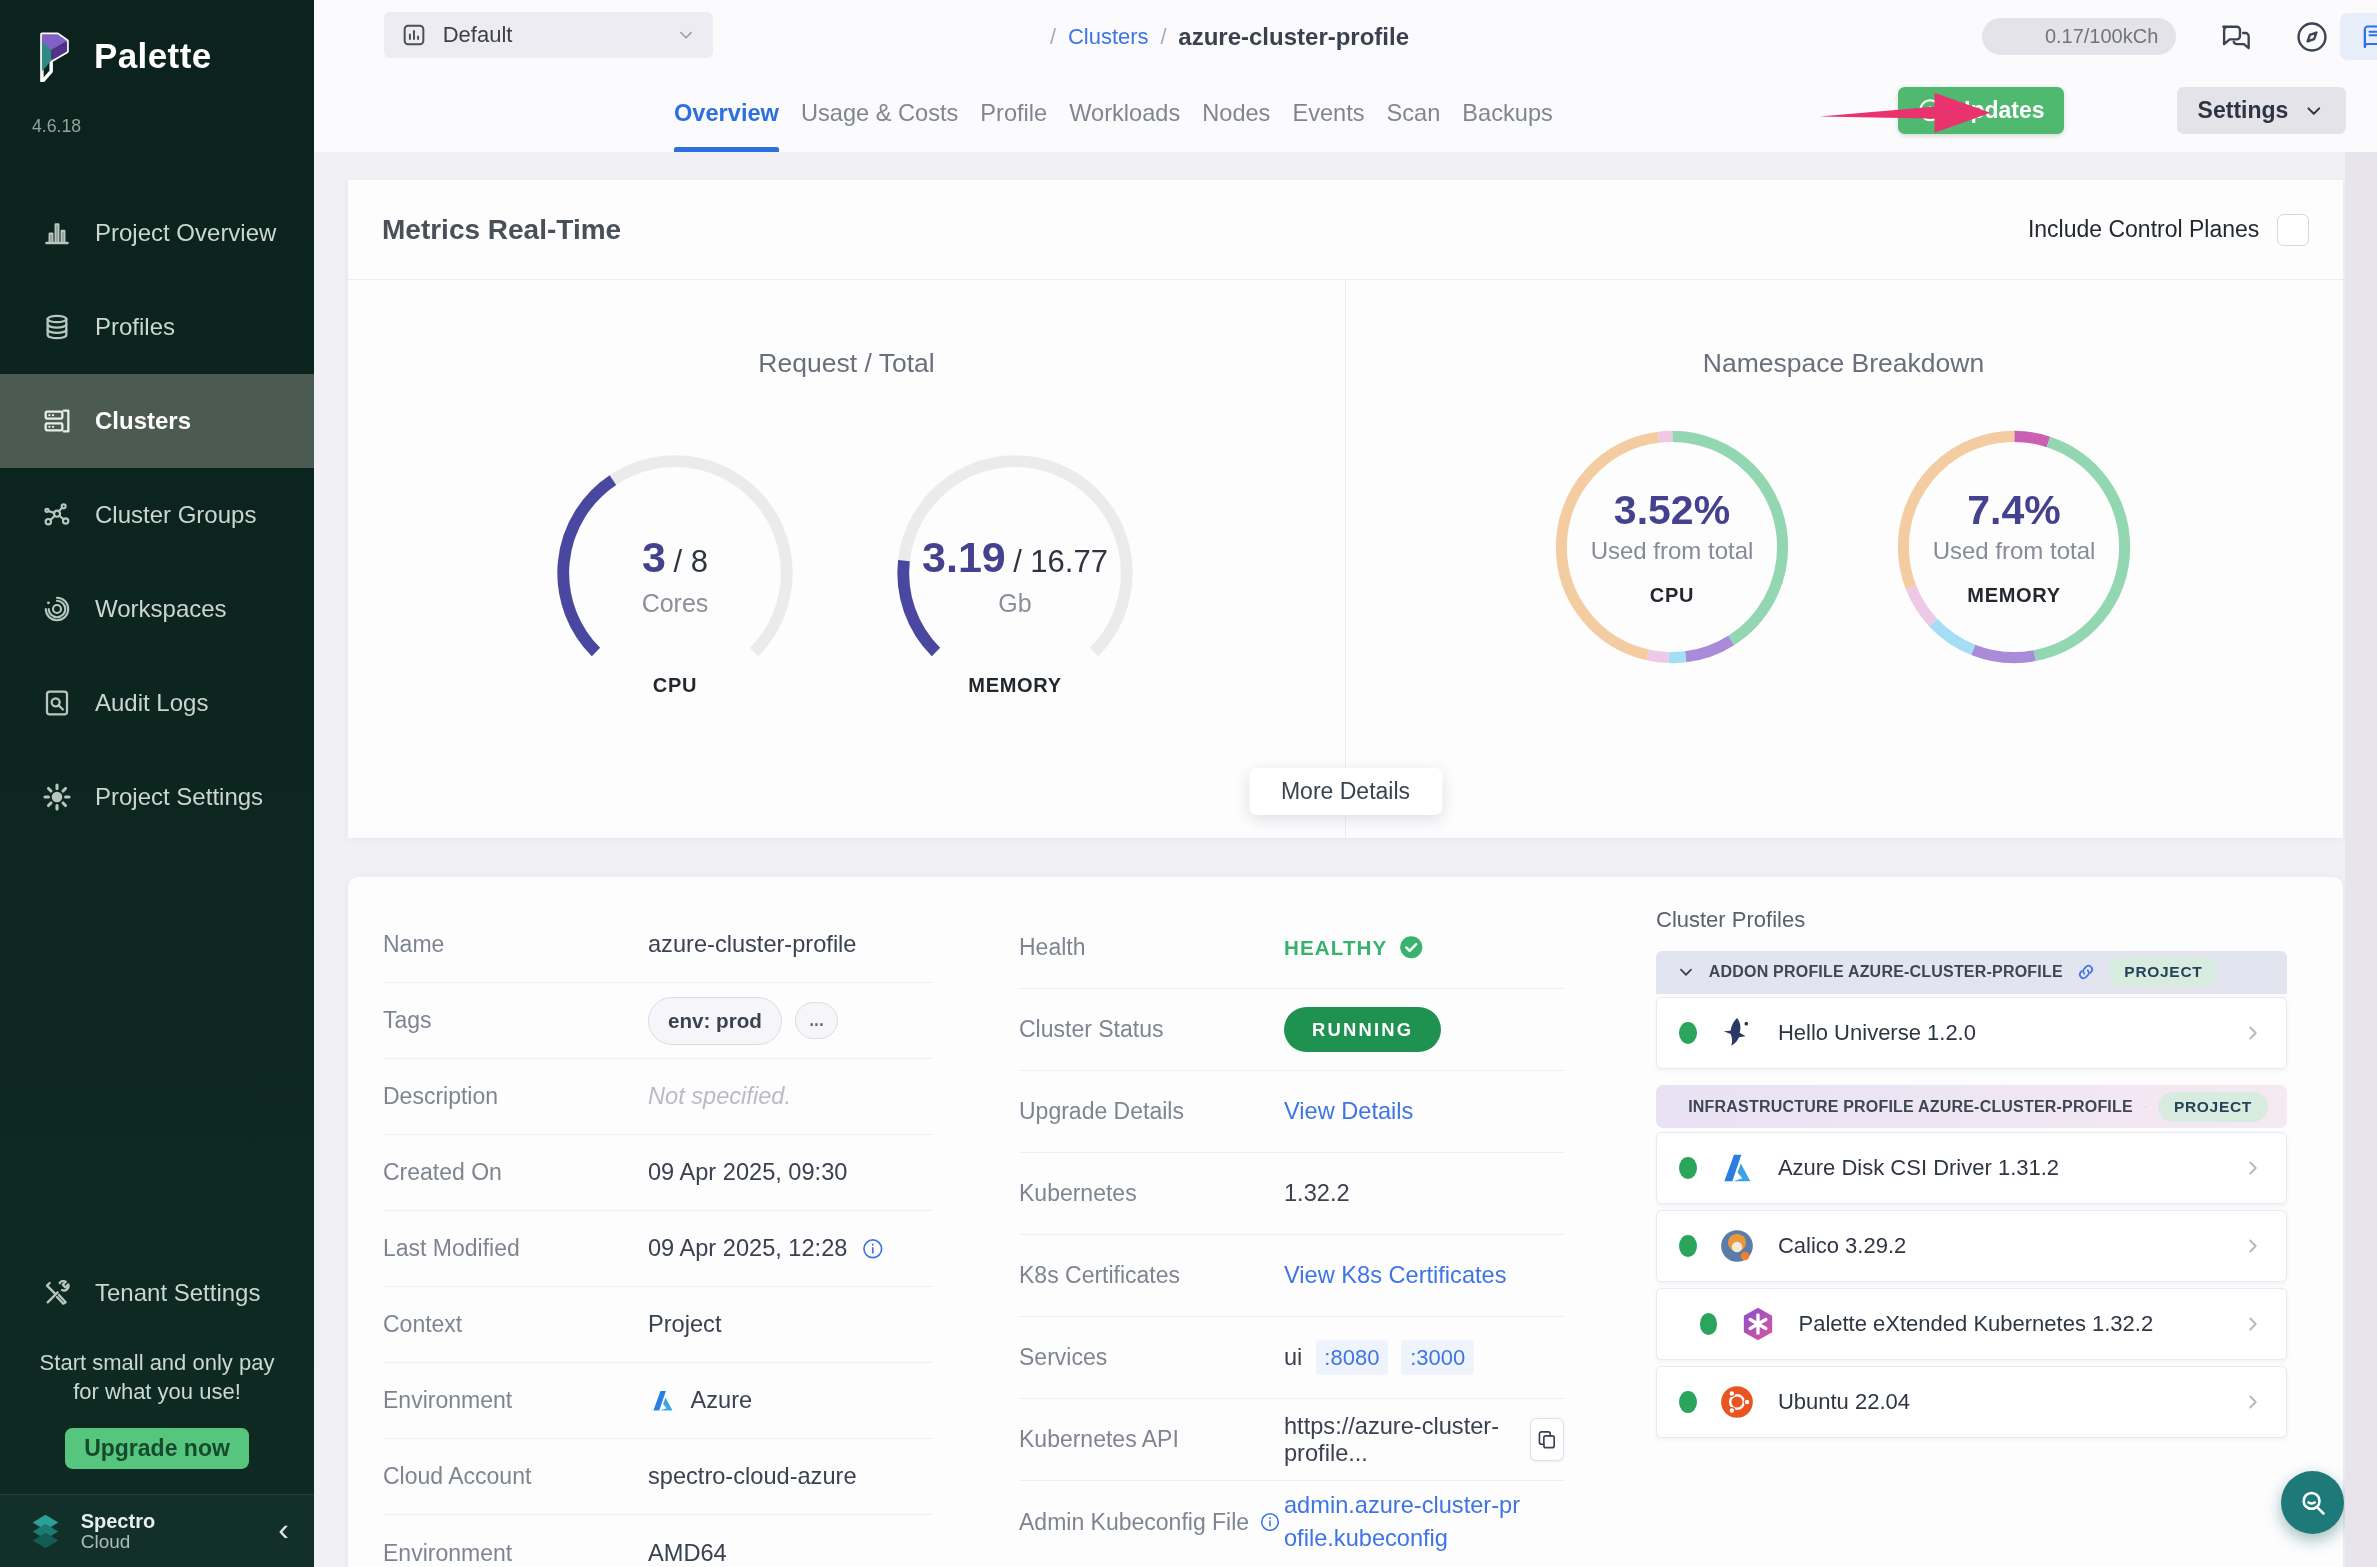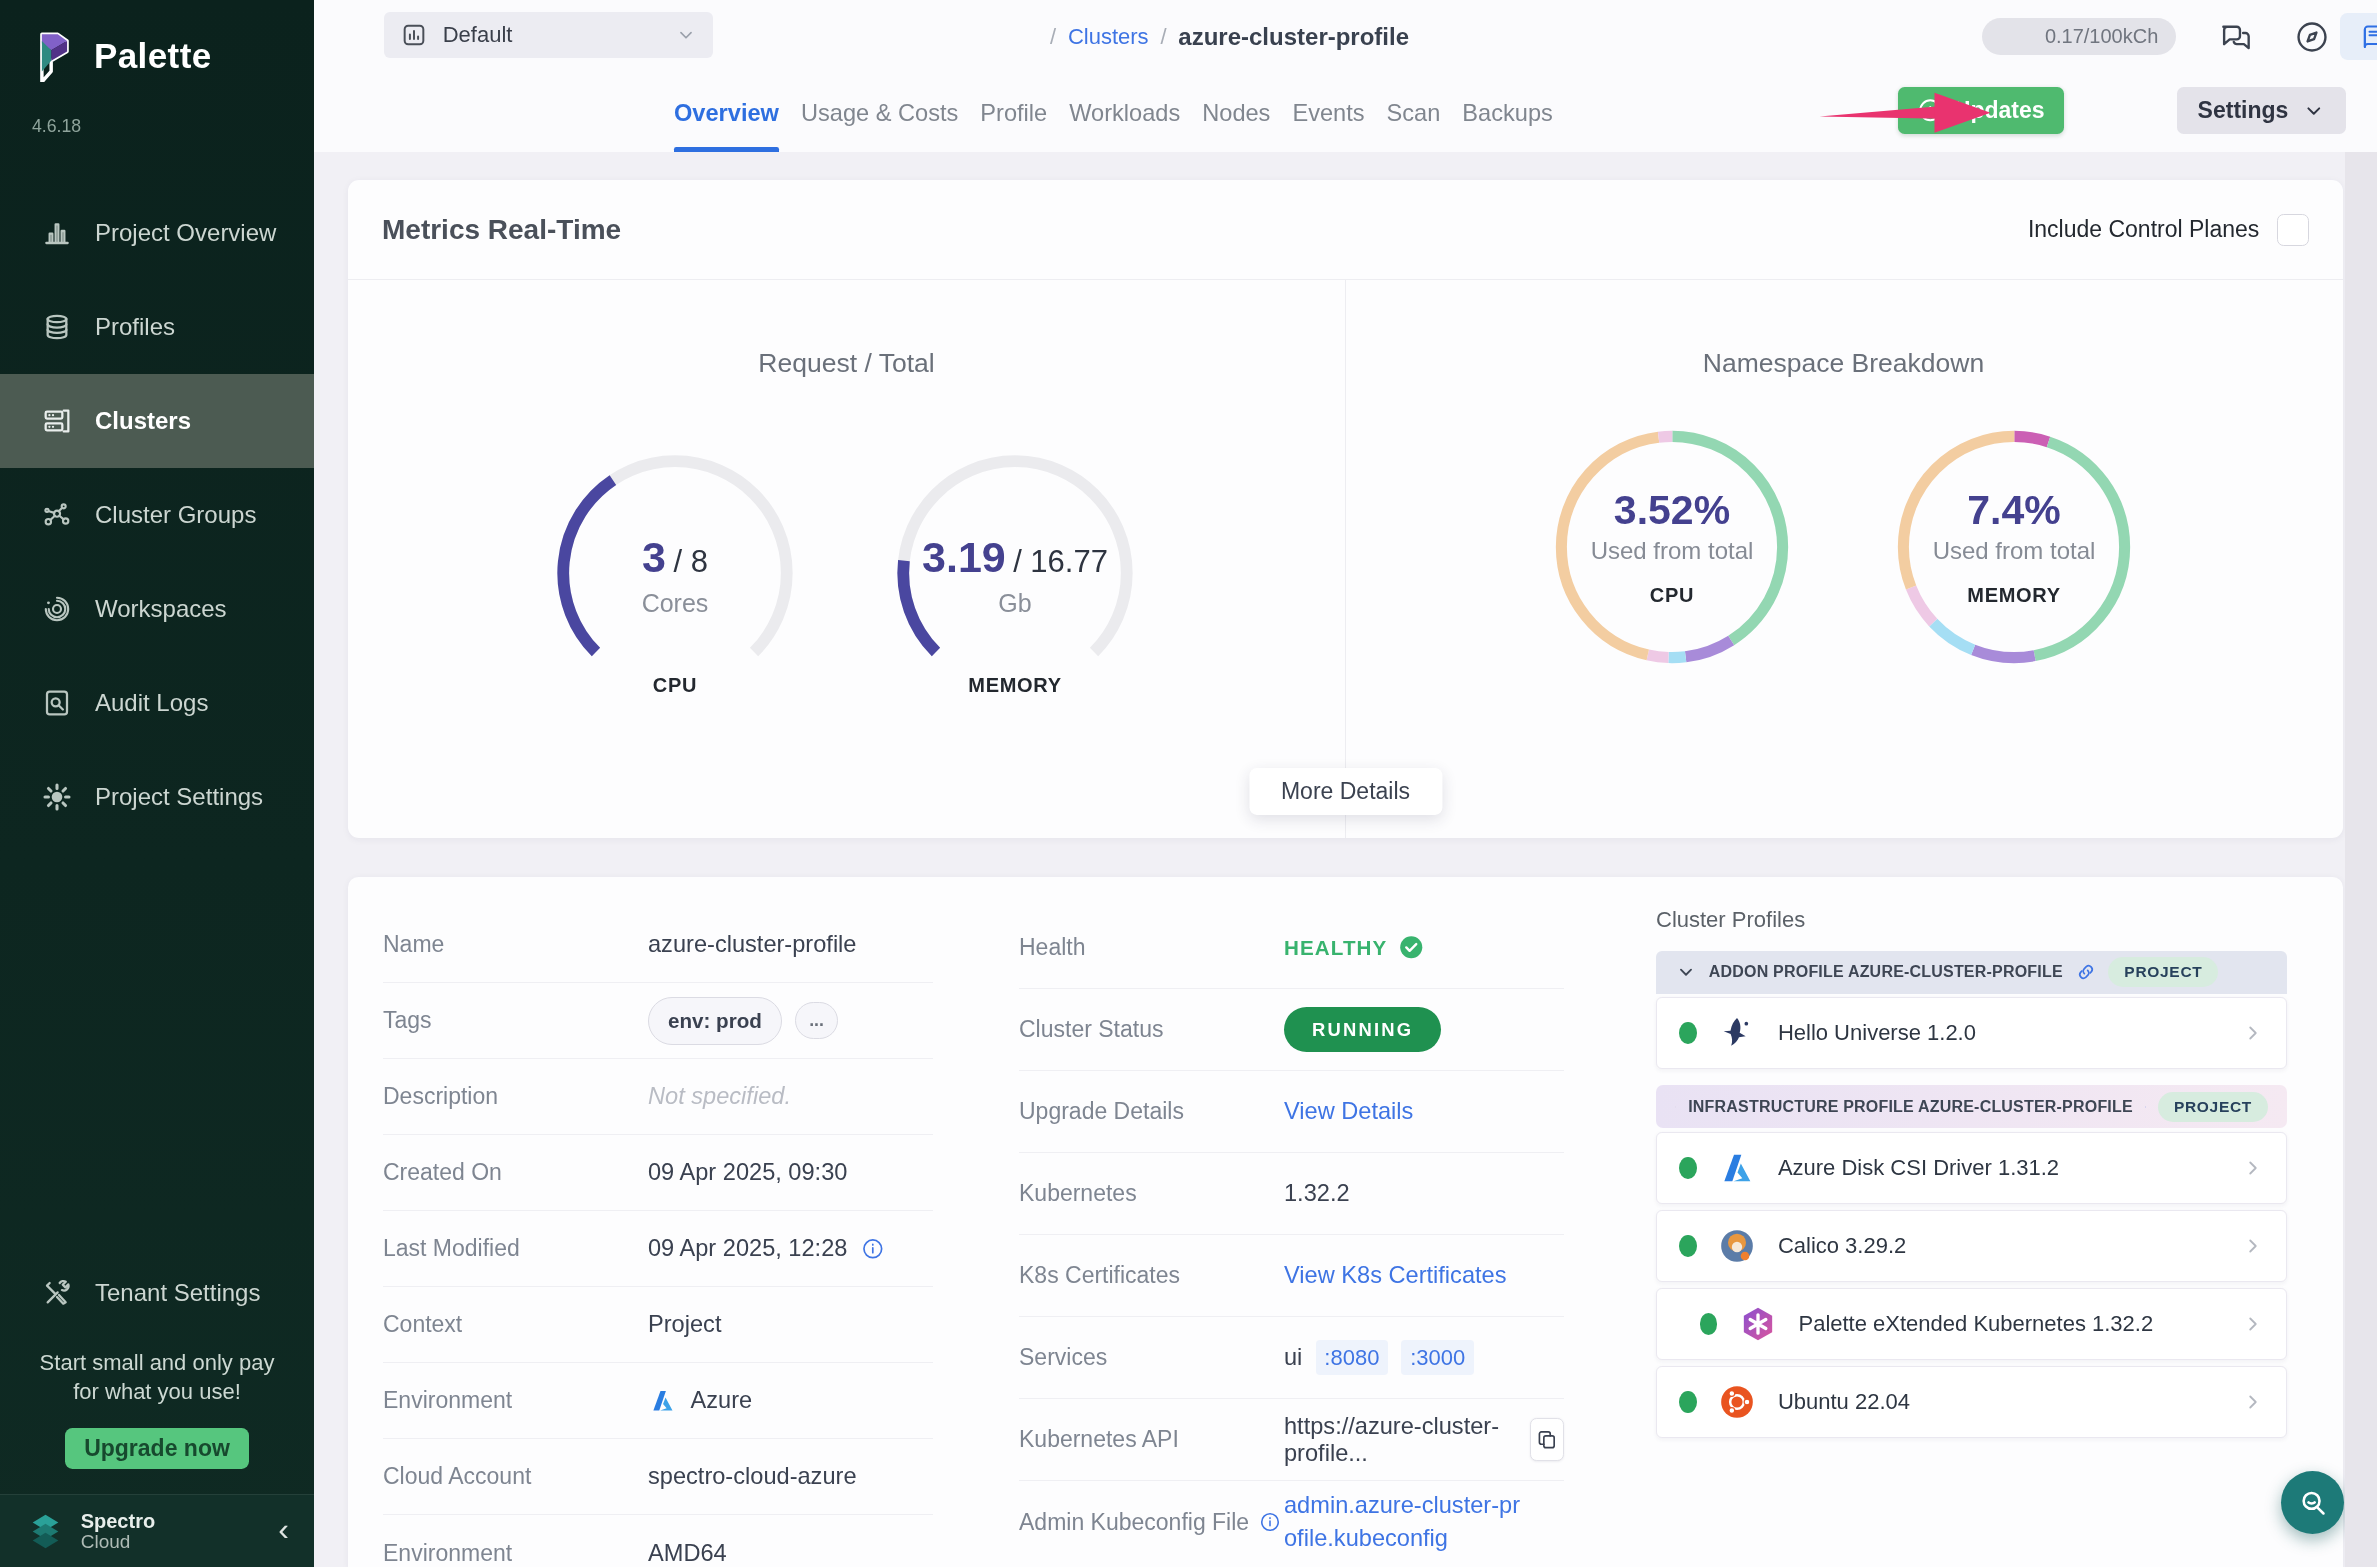--- a/index.html
+++ b/index.html
@@ -77,21 +77,21 @@
   }
   .updates-btn span { color:#fff; font-size:23px; font-weight:600; }
   .settings-btn {
     position:absolute; left:2177px; top:87px; height:47px; border-radius:6.6px; background:#e4e3ea;
     display:flex; align-items:center; gap:13.2px; padding:0 20.6px; cursor:pointer;
   }
   .settings-btn span { color:#2f3442; font-size:23px; font-weight:600; }
   .anno-arrow { position:absolute; left:1818px; top:84px; width:177px; height:56px; pointer-events:none; }
 
   
-  .card { position:absolute; left:348px; width:1995px; background:#fdfdfe; border-radius:11px; box-shadow:0 1.5px 7.4px rgba(40,40,80,.05); }
+  .card { position:absolute; left:348px; width:1995px; background:#fdfdfe; border-radius:0; box-shadow:0 1.5px 7.4px rgba(40,40,80,.05); }
   .metrics-card { top:180px; height:658px; }
   .metrics-head { height:100px; display:flex; align-items:center; justify-content:space-between; padding:0 34px; border-bottom:0.7px solid #ededf1; }
   .metrics-title { font-size:28px; font-weight:600; color:#4a505a; }
   .icp { display:flex; align-items:center; gap:17.7px; }
   .icp-label { font-size:23px; color:#23282f; }
   .checkbox { width:32px; height:32px; border:1.5px solid #d7d7df; border-radius:6.6px; background:#fff; cursor:pointer; }
   .vdivider { position:absolute; left:997px; top:100px; bottom:0; width:0.7px; background:#ededf1; }
   .half-title { position:absolute; top:168px; font-size:26.5px; color:#6a707a; text-align:center; }
   .half-title.left { left:0; width:997px; }
   .half-title.right { left:997px; width:997px; }

